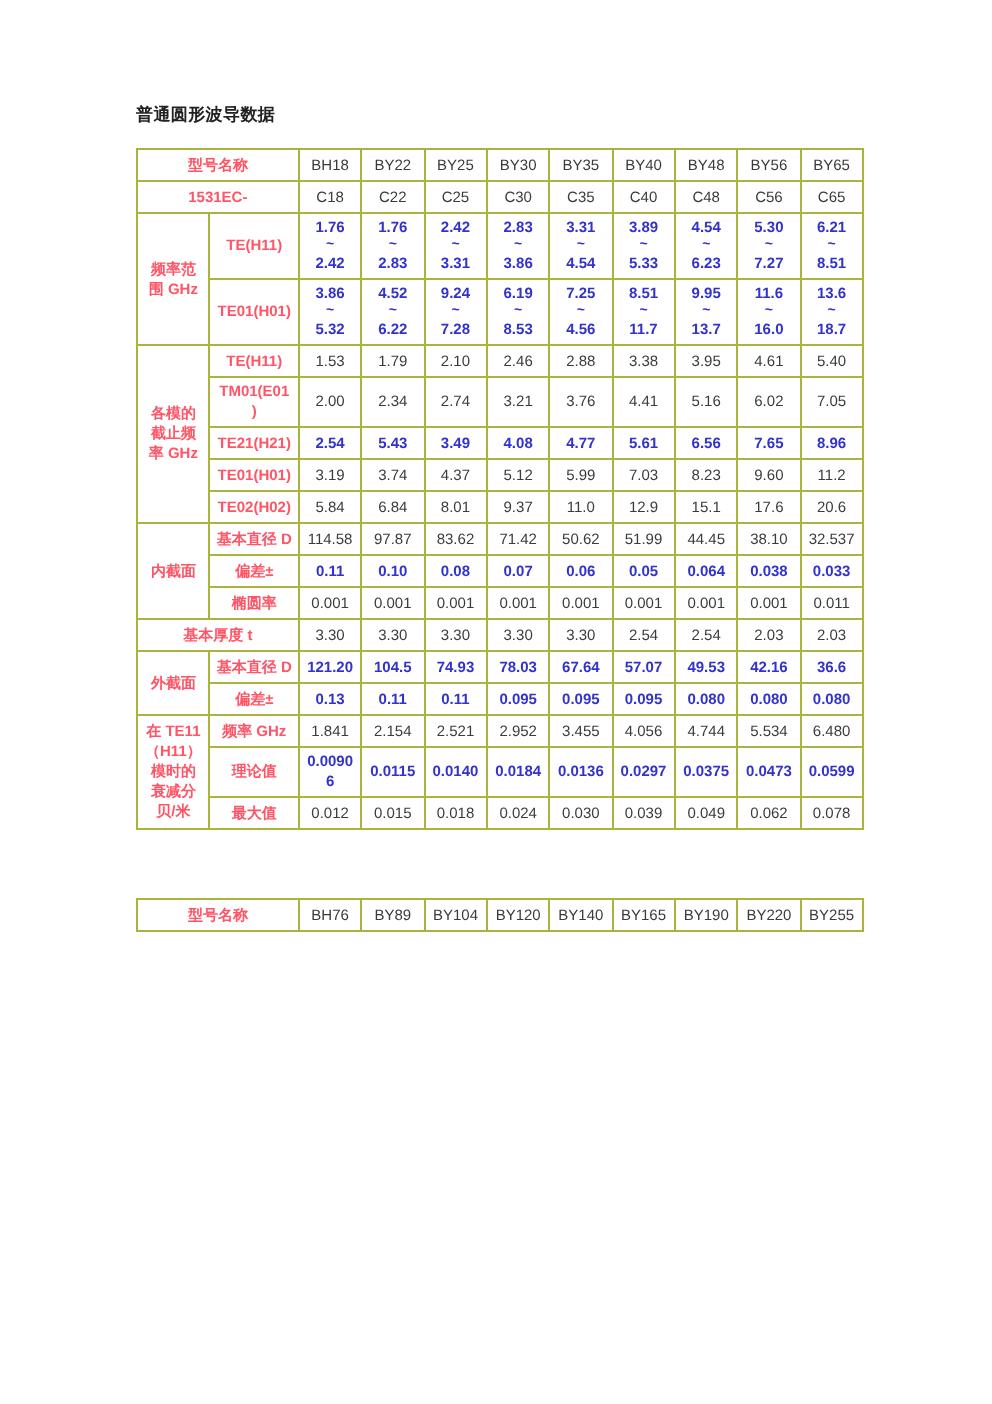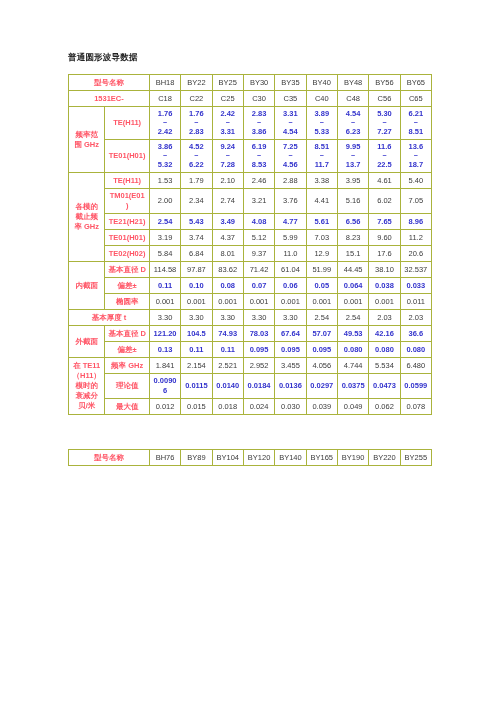--- a/index.html
+++ b/index.html
@@ -219,21 +219,21 @@
             <span class="v">11.7</span>
           </td>
           <td class="range">
             <span class="v">9.95</span>
             <span class="tilde">~</span>
             <span class="v">13.7</span>
           </td>
           <td class="range">
             <span class="v">11.6</span>
             <span class="tilde">~</span>
-            <span class="v">22.5</span>
+            <span class="v">16.0</span>
           </td>
           <td class="range">
             <span class="v">13.6</span>
             <span class="tilde">~</span>
             <span class="v">18.7</span>
           </td>
         </tr>
         <tr>
           <td class="lbl" rowspan="5">各模的截止频率 GHz</td>
           <td class="lbl-c">TE(H11)</td>
@@ -295,21 +295,21 @@
           <td class="num">17.6</td>
           <td class="num">20.6</td>
         </tr>
         <tr>
           <td class="lbl" rowspan="3">内截面</td>
           <td class="lbl-c">基本直径 D</td>
           <td class="num">114.58</td>
           <td class="num">97.87</td>
           <td class="num">83.62</td>
           <td class="num">71.42</td>
-          <td class="num">61.04</td>
+          <td class="num">50.62</td>
           <td class="num">51.99</td>
           <td class="num">44.45</td>
           <td class="num">38.10</td>
           <td class="num">32.537</td>
         </tr>
         <tr>
           <td class="lbl-c">偏差±</td>
           <td class="num blue">0.11</td>
           <td class="num blue">0.10</td>
           <td class="num blue">0.08</td>

